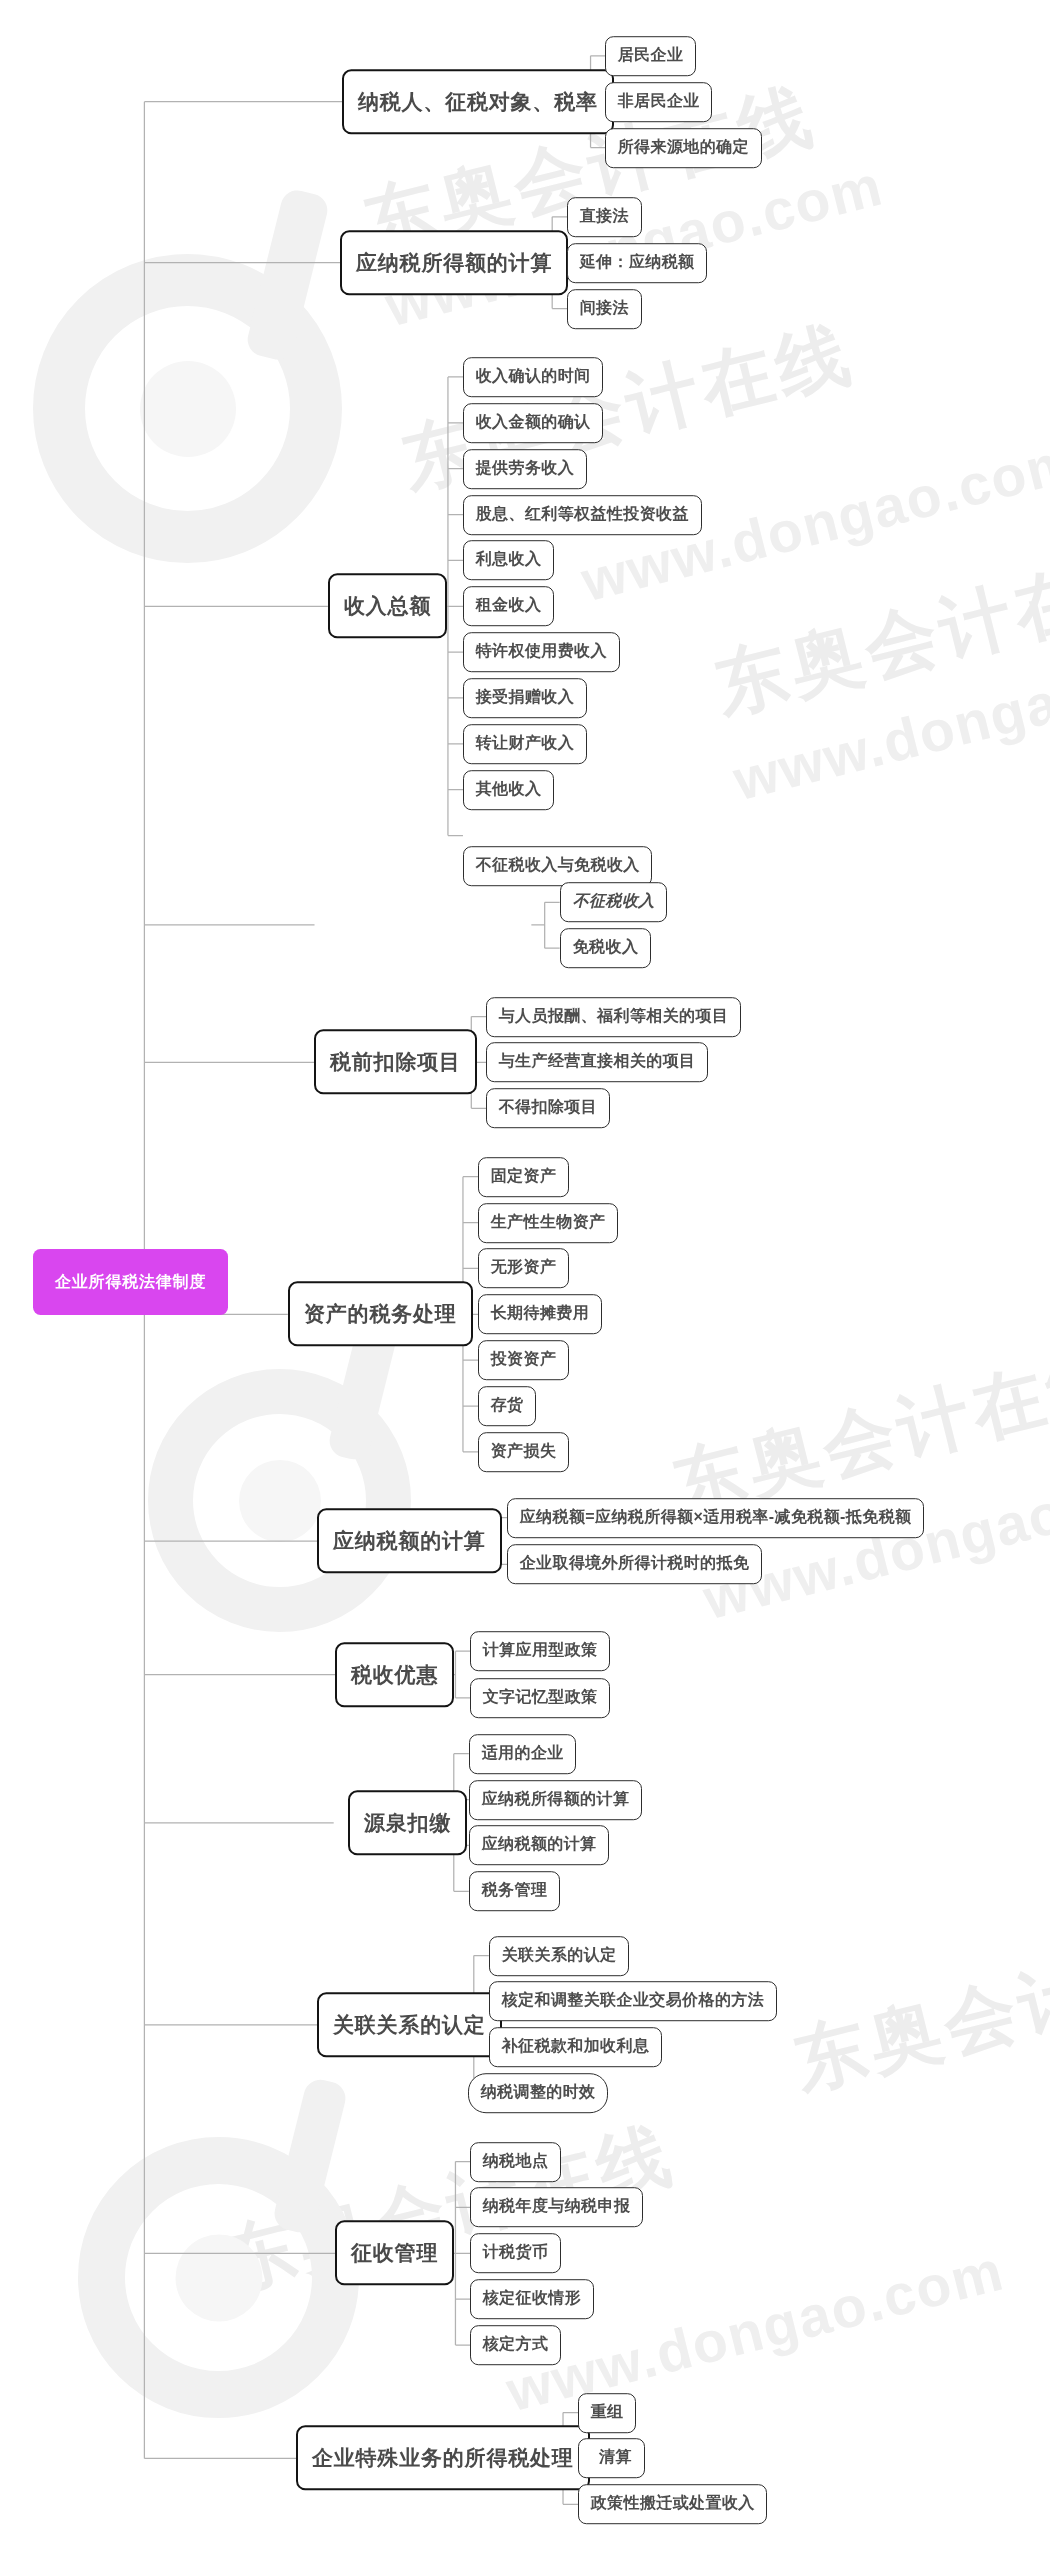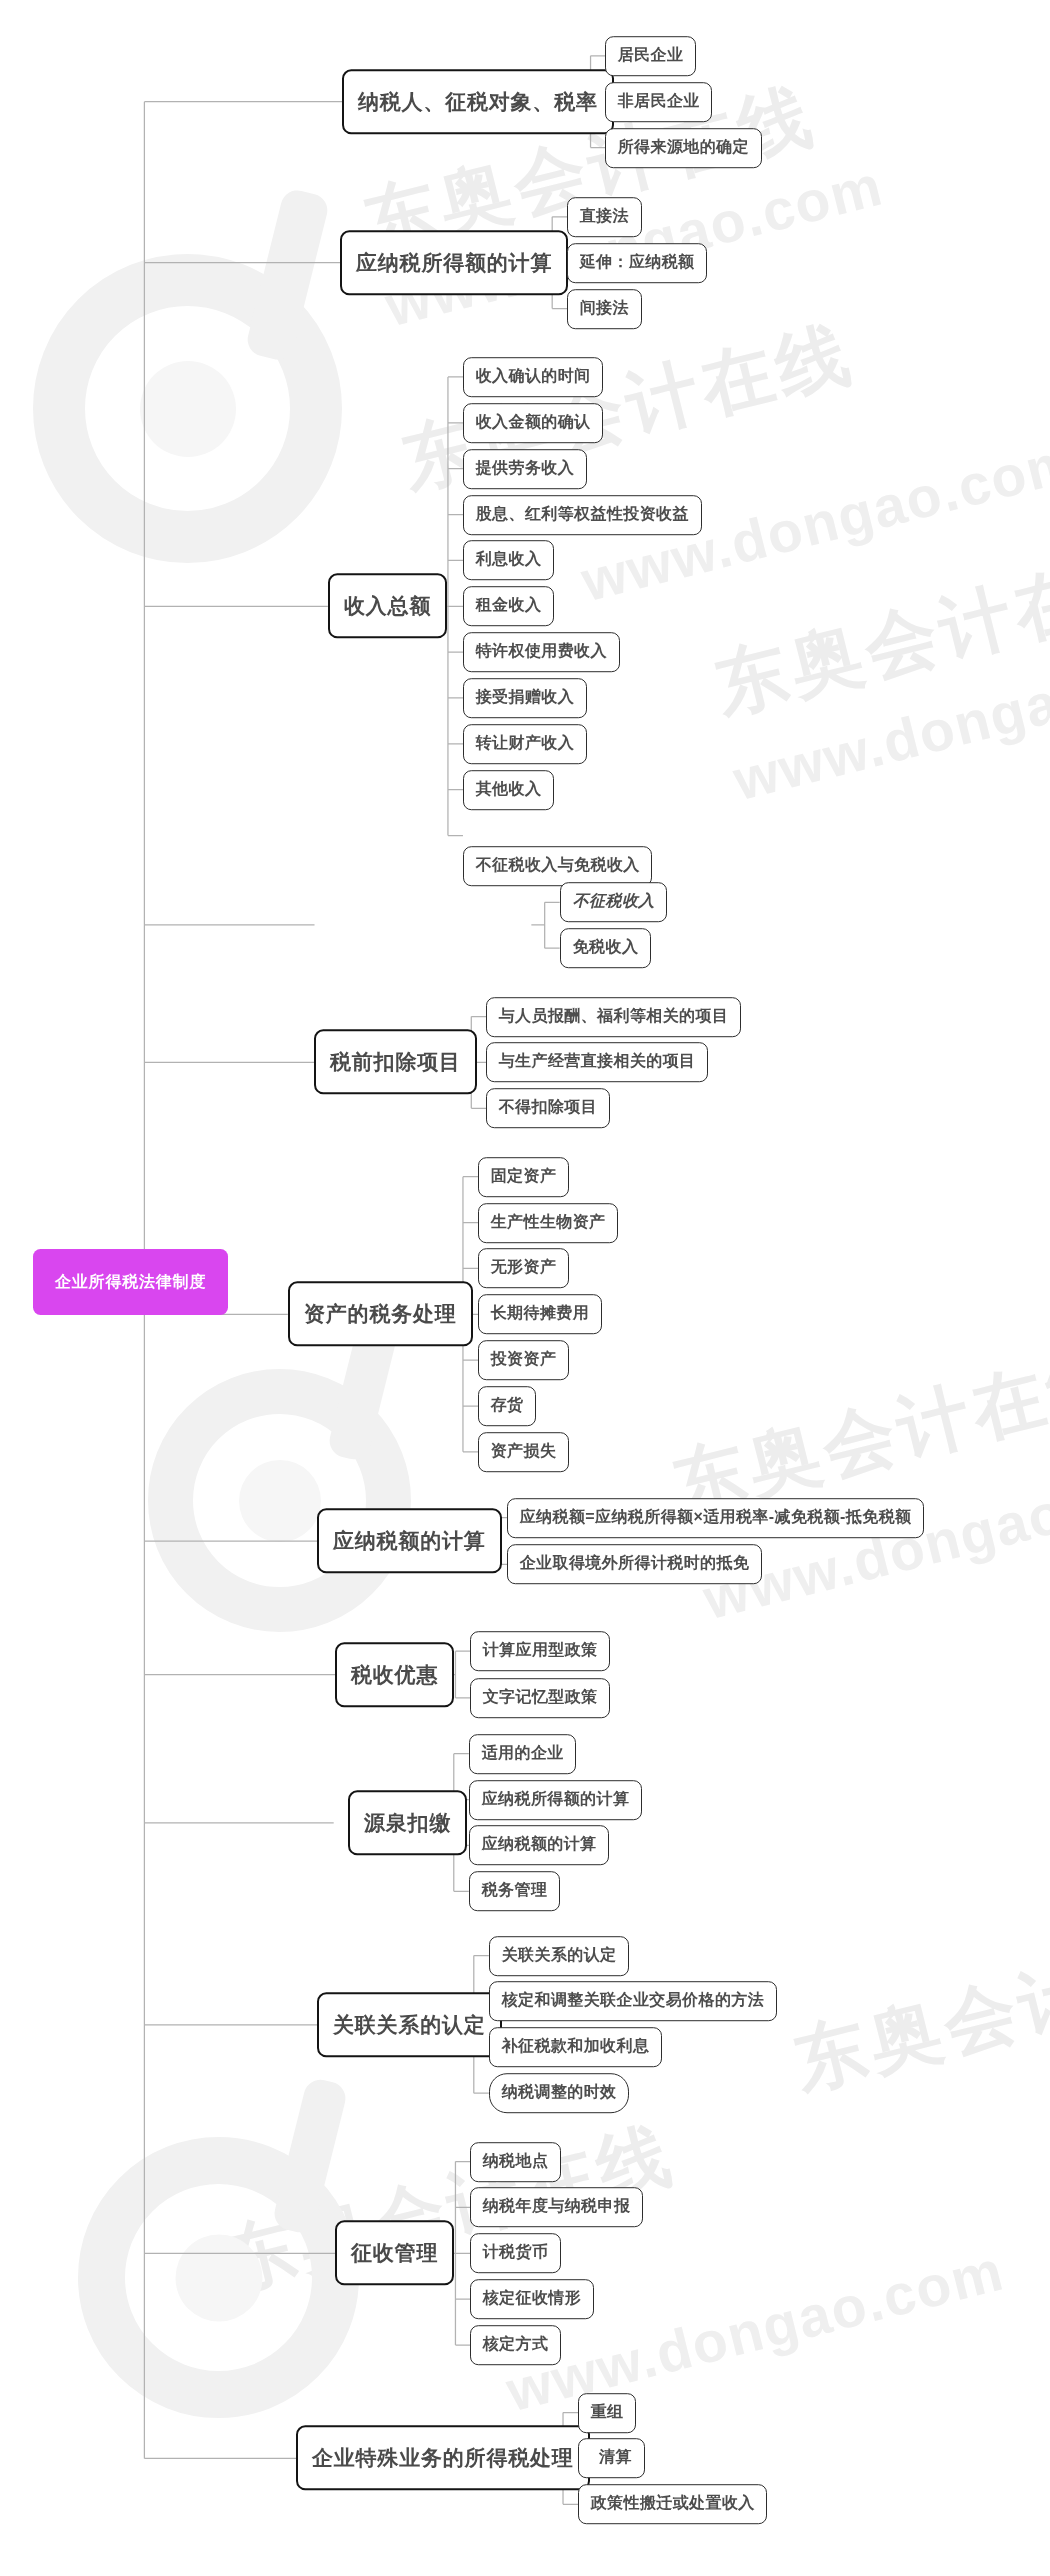--- a/index.html
+++ b/index.html
@@ -107,21 +107,21 @@
       <div class="node child-node" style="left: 470px; top: 1698px;">文字记忆型政策</div>
       <div class="node branch-node" style="left: 348px; top: 1823px;">源泉扣缴</div>
       <div class="node child-node" style="left: 469px; top: 1754px;">适用的企业</div>
       <div class="node child-node" style="left: 469px; top: 1800px;">应纳税所得额的计算</div>
       <div class="node child-node" style="left: 469px; top: 1845px;">应纳税额的计算</div>
       <div class="node child-node" style="left: 469px; top: 1891px;">税务管理</div>
       <div class="node branch-node" style="left: 317px; top: 2025px;">关联关系的认定</div>
       <div class="node child-node" style="left: 489px; top: 1956px;">关联关系的认定</div>
       <div class="node child-node" style="left: 489px; top: 2001px;">核定和调整关联企业交易价格的方法</div>
       <div class="node child-node" style="left: 489px; top: 2047px;">补征税款和加收利息</div>
-      <div class="node child-node" style="left: 489px; top: 2093px; border-radius: 18px;">纳税调整的时效</div>
+      <div class="node child-node" style="left: 468px; top: 2093px; border-radius: 18px;">纳税调整的时效</div>
       <div class="node branch-node" style="left: 335px; top: 2253px;">征收管理</div>
       <div class="node child-node" style="left: 470px; top: 2162px;">纳税地点</div>
       <div class="node child-node" style="left: 470px; top: 2207px;">纳税年度与纳税申报</div>
       <div class="node child-node" style="left: 470px; top: 2253px;">计税货币</div>
       <div class="node child-node" style="left: 470px; top: 2299px;">核定征收情形</div>
       <div class="node child-node" style="left: 470px; top: 2345px;">核定方式</div>
       <div class="node branch-node" style="left: 296px; top: 2458px;">企业特殊业务的所得税处理</div>
       <div class="node child-node" style="left: 578px; top: 2413px;">重组</div>
       <div class="node child-node" style="left: 578px; top: 2458px; padding-left: 20px;">清算</div>
       <div class="node child-node" style="left: 578px; top: 2504px;">政策性搬迁或处置收入</div>

